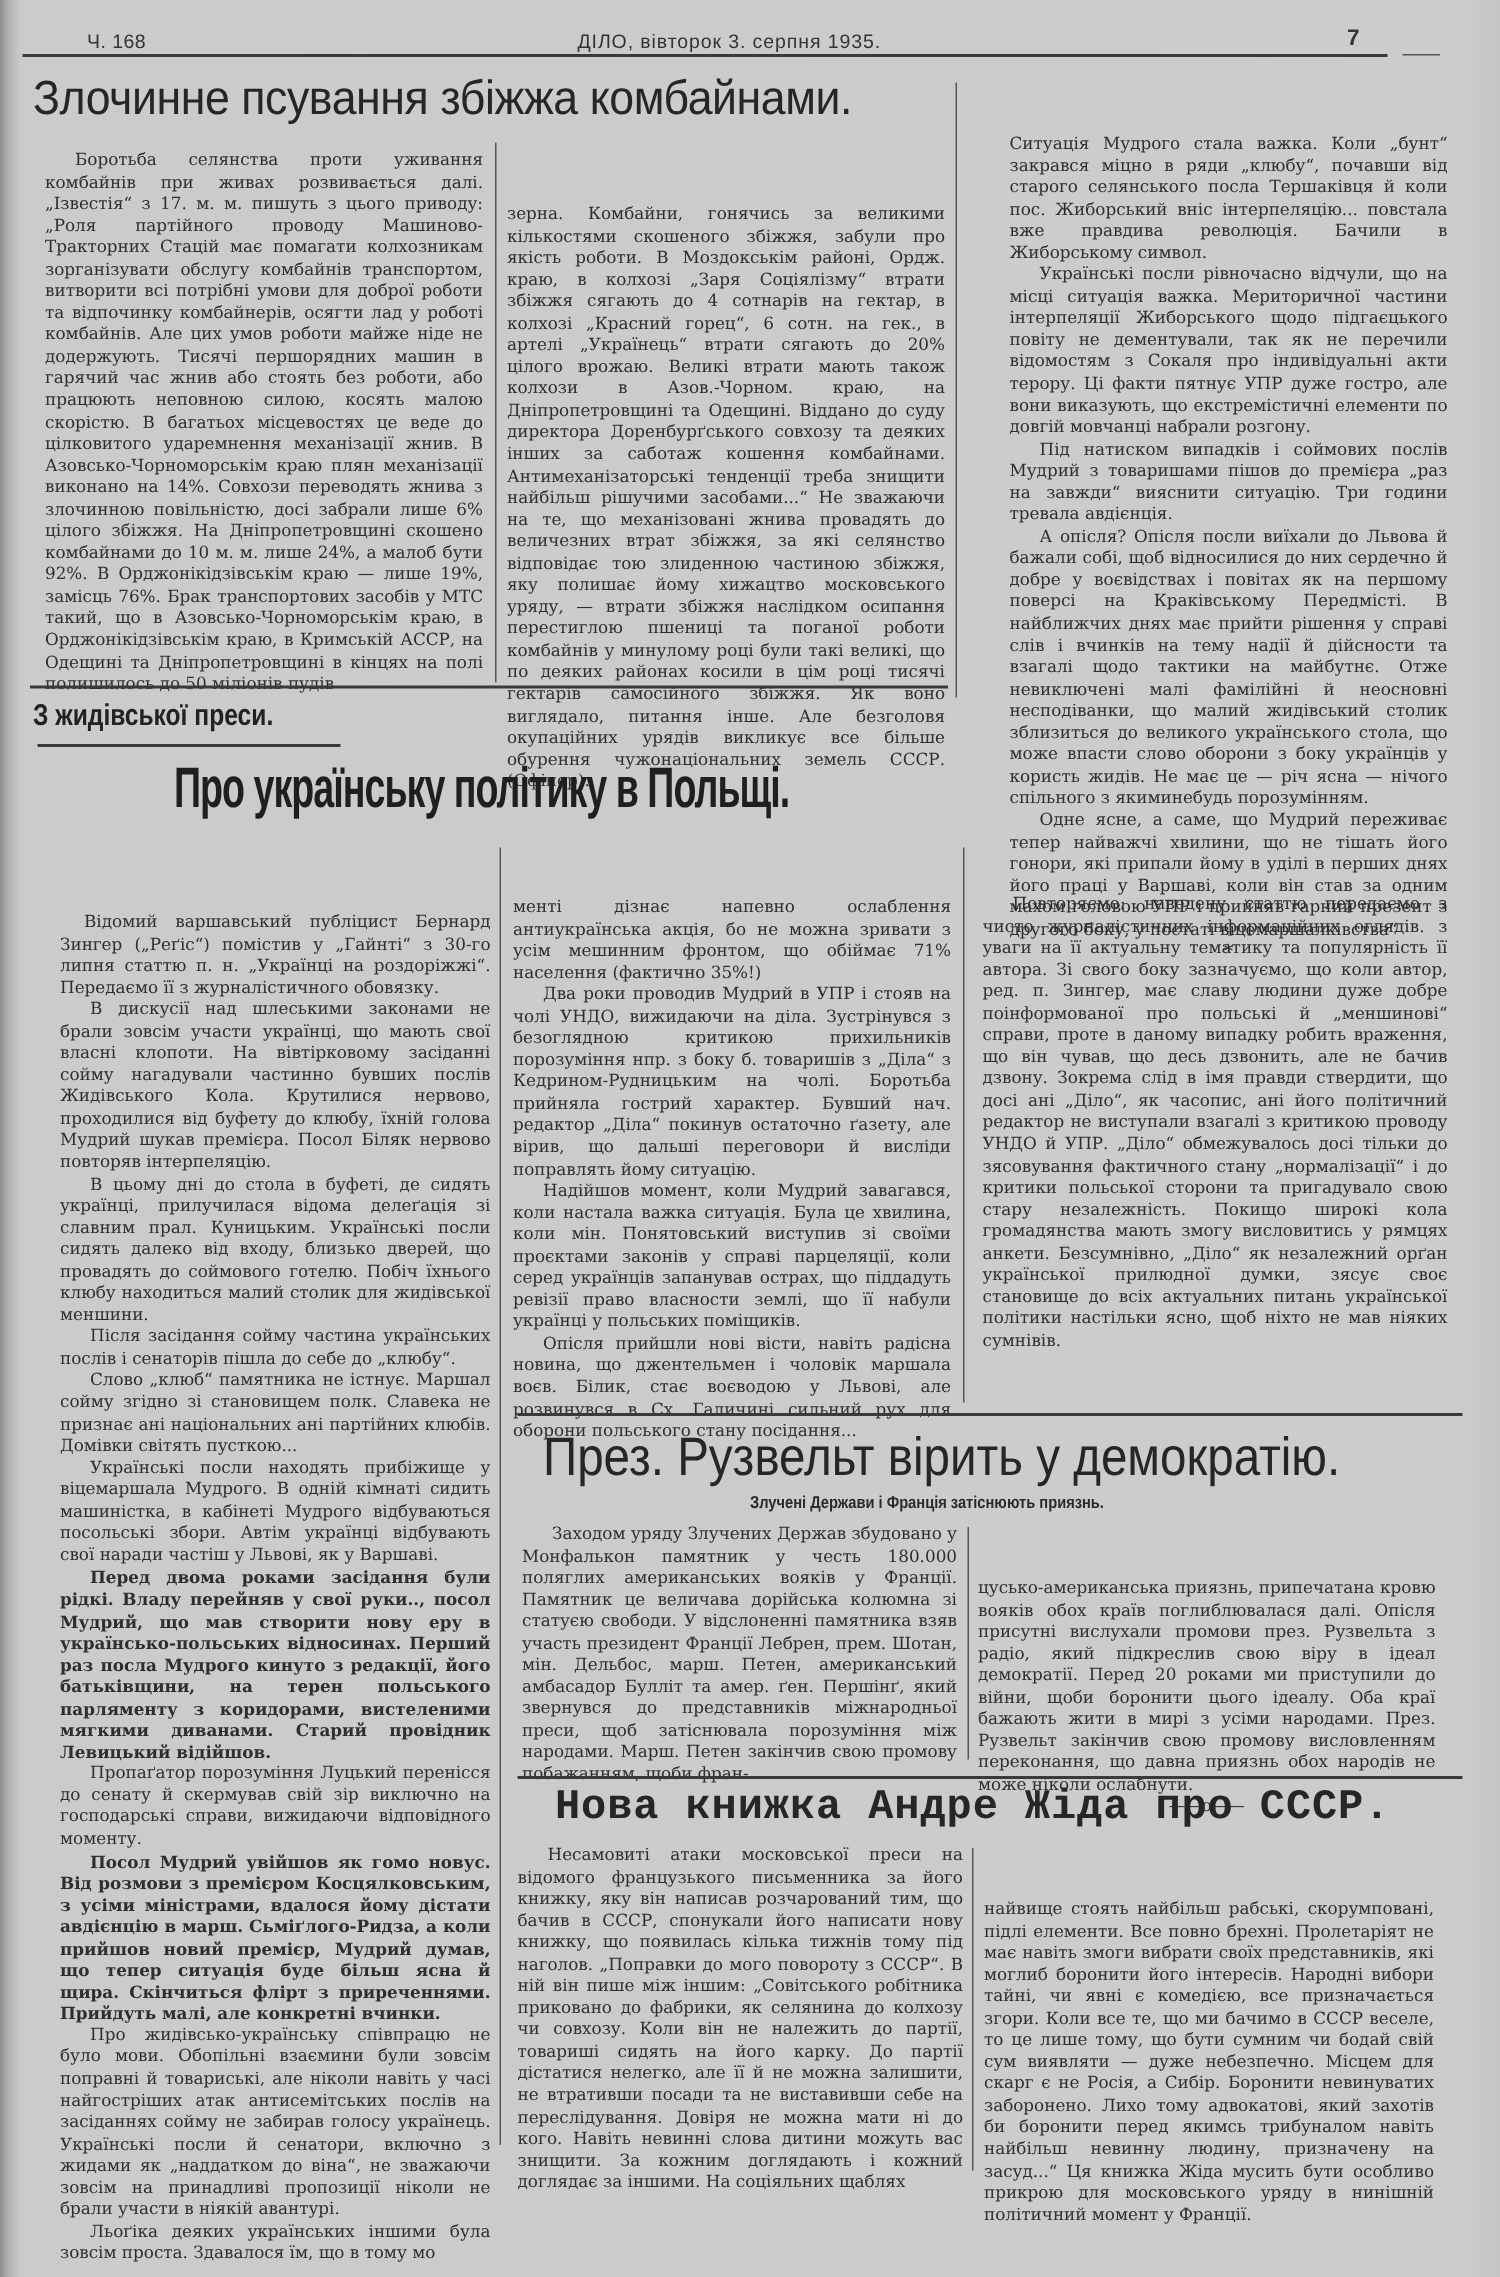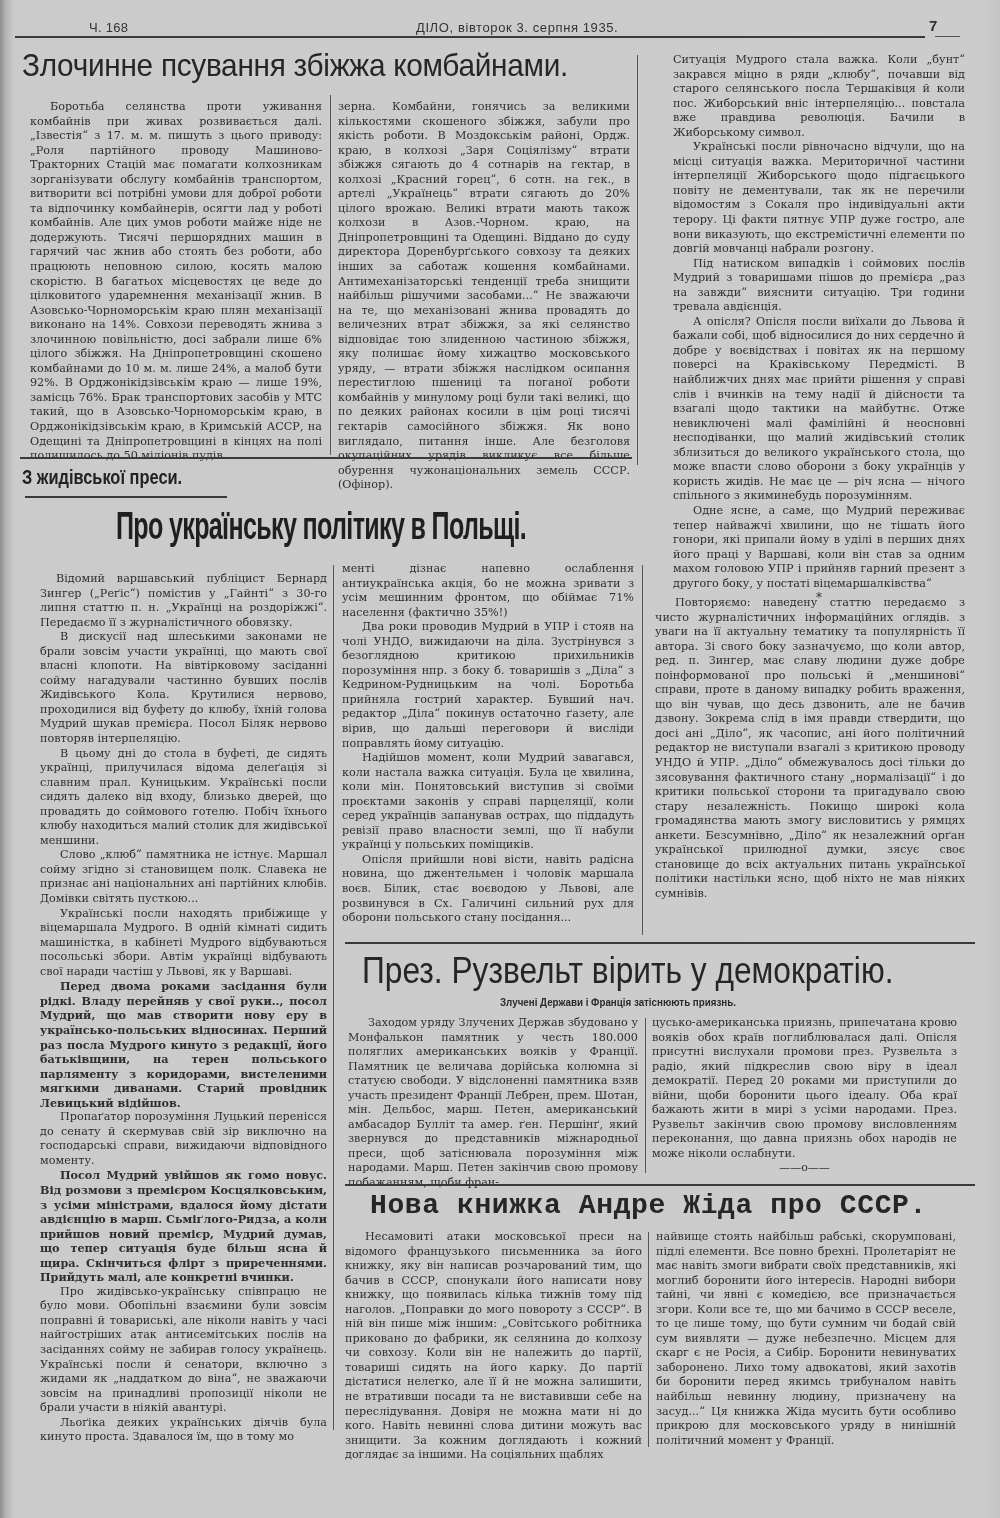--- a/index.html
+++ b/index.html
@@ -11,33 +11,32 @@
     position: relative;
   }
   .page {
     position: absolute; left: 0; top: 0; width: 1000px; height: 1518px;
     background: linear-gradient(90deg, #8e8e8e 0px, #b4b4b4 6px, #cbcbcb 14px, #cccccc 980px, #c4c4c4 1000px);
   }
   .abs { position: absolute; }
   .header-text {
     font-family: "Liberation Sans", sans-serif; font-size: 13px; color: #333;
     letter-spacing: 0.3px;
-    margin-left: 31px;
   }
   .rule { position: absolute; height: 2px; background: #3a3a3a; }
   .rule.thin { height: 1px; background: #555; }
   .vrule { position: absolute; width: 1px; background: #555; }
   .col {
     position: absolute;
     font-family: "DejaVu Serif", serif;
     font-size: 11.2px; line-height: 14.55px;
     text-align: justify; color: #2e2e2e;
   }
   .col p { margin: 0; text-indent: 20px; }
-  .col p.noindent { text-indent: 0; }
+  .col p.noindent { text-indent: 0; margin-top: 36px; }
   .col p.bold { font-weight: bold; }
   .headline-big {
     position: absolute;
     font-family: "Liberation Sans", sans-serif;
     font-weight: normal; color: #262626;
     white-space: nowrap;
   }
   .deco-star { text-align: center; font-size: 12px; margin: 3px 0 3px 0; text-indent: 0 !important; }
   .end-mark { text-align: center; text-indent: 0 !important; font-size: 11px; margin-top: 2px; }
 </style>
@@ -67,27 +66,28 @@
 
   <div class="abs" style="left:22px; top:466px; font-family:'Liberation Sans', sans-serif; font-weight:bold; font-size:20px; color:#222; transform:scaleX(0.82); transform-origin:left top; white-space:nowrap;">З жидівської преси.</div>
   <div class="rule" style="left:25px; top:496px; width:202px;"></div>
 
   <div class="abs" style="left:116px; top:505px; font-family:'Liberation Sans', sans-serif; font-weight:bold; font-size:38px; color:#1f1f1f; letter-spacing:-1px; transform:scaleX(0.66); transform-origin:left top; white-space:nowrap;">Про українську політику в Польщі.</div>
 
   <div class="col" style="left:40px; top:572px; width:287px;">
     <p class="noindent" style="text-indent:16px;">Відомий варшавський публіцист Бернард Зингер („Реґіс“) помістив у „Гайнті“ з 30-го липня статтю п. н. „Українці на роздоріжжі“. Передаємо її з журналістичного обовязку.</p>
     <p>В дискусії над шлеськими законами не брали зовсім участи українці, що мають свої власні клопоти. На вівтірковому засіданні сойму нагадували частинно бувших послів Жидівського Кола. Крутилися нервово, проходилися від буфету до клюбу, їхній голова Мудрий шукав премієра. Посол Біляк нервово повторяв інтерпеляцію.</p>
     <p>В цьому дні до стола в буфеті, де сидять українці, прилучилася відома делеґація зі славним прал. Куницьким. Українські посли сидять далеко від входу, близько дверей, що провадять до соймового готелю. Побіч їхнього клюбу находиться малий столик для жидівської меншини.</p>
+    <p>Після засідання сойму частина українських послів і сенаторів пішла до себе до „клюбу“.</p>
     <p>Слово „клюб“ памятника не істнує. Маршал сойму згідно зі становищем полк. Славека не признає ані національних ані партійних клюбів. Домівки світять пусткою...</p>
     <p>Українські посли находять прибіжище у віцемаршала Мудрого. В одній кімнаті сидить машиністка, в кабінеті Мудрого відбуваються посольські збори. Автім українці відбувають свої наради частіш у Львові, як у Варшаві.</p>
     <p class="bold">Перед двома роками засідання були рідкі. Владу перейняв у свої руки.., посол Мудрий, що мав створити нову еру в українсько-польських відносинах. Перший раз посла Мудрого кинуто з редакції, його батьківщини, на терен польського парляменту з коридорами, вистеленими мягкими диванами. Старий провідник Левицький відійшов.</p>
     <p>Пропаґатор порозуміння Луцький перенісся до сенату й скермував свій зір виключно на господарські справи, вижидаючи відповідного моменту.</p>
     <p class="bold">Посол Мудрий увійшов як гомо новус. Від розмови з премієром Косцялковським, з усіми міністрами, вдалося йому дістати авдієнцію в марш. Сьміґлого-Ридза, а коли прийшов новий премієр, Мудрий думав, що тепер ситуація буде більш ясна й щира. Скінчиться флірт з приреченнями. Прийдуть малі, але конкретні вчинки.</p>
     <p>Про жидівсько-українську співпрацю не було мови. Обопільні взаємини були зовсім поправні й товариські, але ніколи навіть у часі найгостріших атак антисемітських послів на засіданнях сойму не забирав голосу українець. Українські посли й сенатори, включно з жидами як „наддатком до віна“, не зважаючи зовсім на принадливі пропозиції ніколи не брали участи в ніякій авантурі.</p>
-    <p>Льоґіка деяких українських діячів була кинуто проста. Здавалося їм, що в тому мо</p>
+    <p>Льоґіка деяких українських іншими була зовсім проста. Здавалося їм, що в тому мо</p>
   </div>
   <div class="vrule" style="left:333px; top:565px; height:865px;"></div>
 
   <div class="col" style="left:342px; top:562px; width:292px;">
     <p class="noindent">менті дізнає напевно ослаблення антиукраїнська акція, бо не можна зривати з усім мешинним фронтом, що обіймає 71% населення (фактично 35%!)</p>
     <p>Два роки проводив Мудрий в УПР і стояв на чолі УНДО, вижидаючи на діла. Зустрінувся з безоглядною критикою прихильників порозуміння нпр. з боку б. товаришів з „Діла“ з Кедрином-Рудницьким на чолі. Боротьба прийняла гострий характер. Бувший нач. редактор „Діла“ покинув остаточно ґазету, але вірив, що дальші переговори й висліди поправлять йому ситуацію.</p>
     <p>Надійшов момент, коли Мудрий завагався, коли настала важка ситуація. Була це хвилина, коли мін. Понятовський виступив зі своїми проєктами законів у справі парцеляції, коли серед українців запанував острах, що піддадуть ревізії право власности землі, що її набули українці у польських поміщиків.</p>
     <p>Опісля прийшли нові вісти, навіть радісна новина, що джентельмен і чоловік маршала воєв. Білик, стає воєводою у Львові, але розвинувся в Сх. Галичині сильний рух для оборони польського стану посідання...</p>
   </div>
   <div class="vrule" style="left:642px; top:565px; height:370px;"></div>

